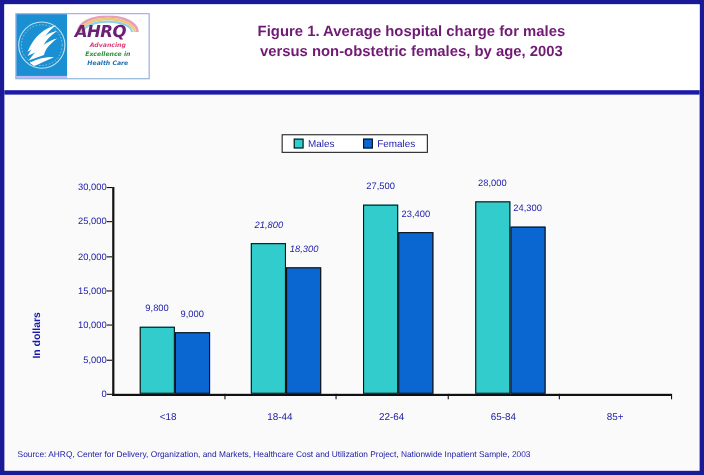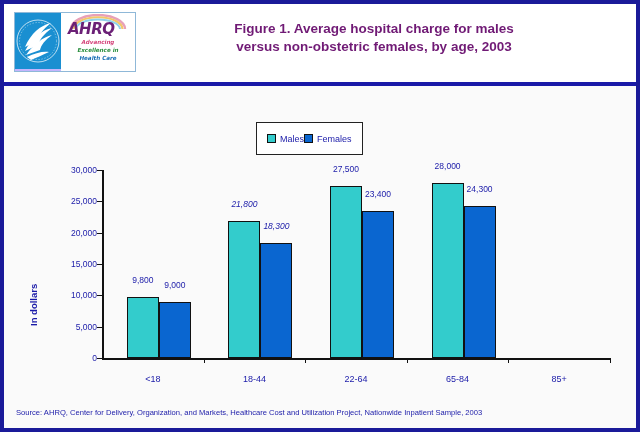--- a/index.html
+++ b/index.html
@@ -27,25 +27,25 @@
            font-weight:bold;font-style:italic;font-family:"DejaVu Sans",sans-serif;}
   #tag1{top:26px;color:#d4447a;}
   #tag2{top:34px;color:#2a8f3f;}
   #tag3{top:42px;color:#1a6fb5;}
 
   #title{position:absolute;left:150px;top:16px;width:440px;text-align:center;
          font-size:13.5px;font-weight:bold;color:#701a75;line-height:18px;}
   #title div{white-space:nowrap;}
 
   
-  #legend{position:absolute;left:252px;top:118px;height:33px;
+  #legend{position:absolute;left:252px;top:118px;height:17px;
           border:1px solid #222;background:#ffffff;display:flex;align-items:center;
           padding:0 10px;box-sizing:border-box;}
   .legend-entry{display:flex;align-items:center;}
-  .legend-entry + .legend-entry{}
+  .legend-entry + .legend-entry{margin-left:26px;}
   .swatch{width:7px;height:7px;border:1px solid #111;margin-right:4px;}
   .legend-label{font-size:9px;color:#1a1aa8;}
 
   
   #plot-wrap{position:absolute;left:0;top:86px;width:632px;height:300px;}
   #ylabel{position:absolute;left:24px;top:236px;font-size:9.5px;font-weight:bold;
           color:#1a1aa8;transform:rotate(-90deg);transform-origin:left top;
           white-space:nowrap;}
 
   #plot{position:absolute;left:98px;top:80px;width:508px;height:190px;}

